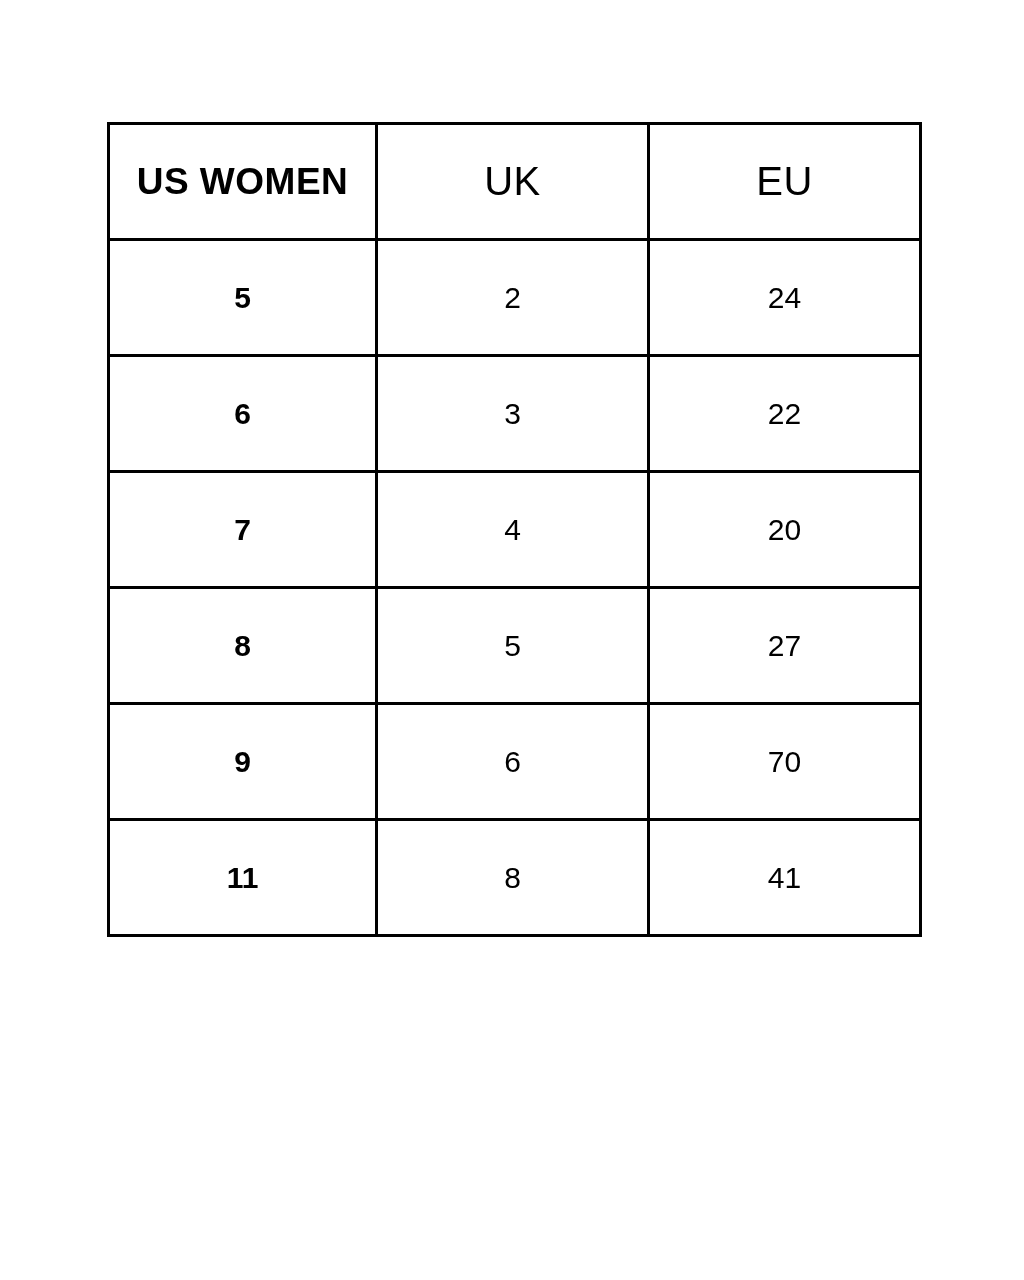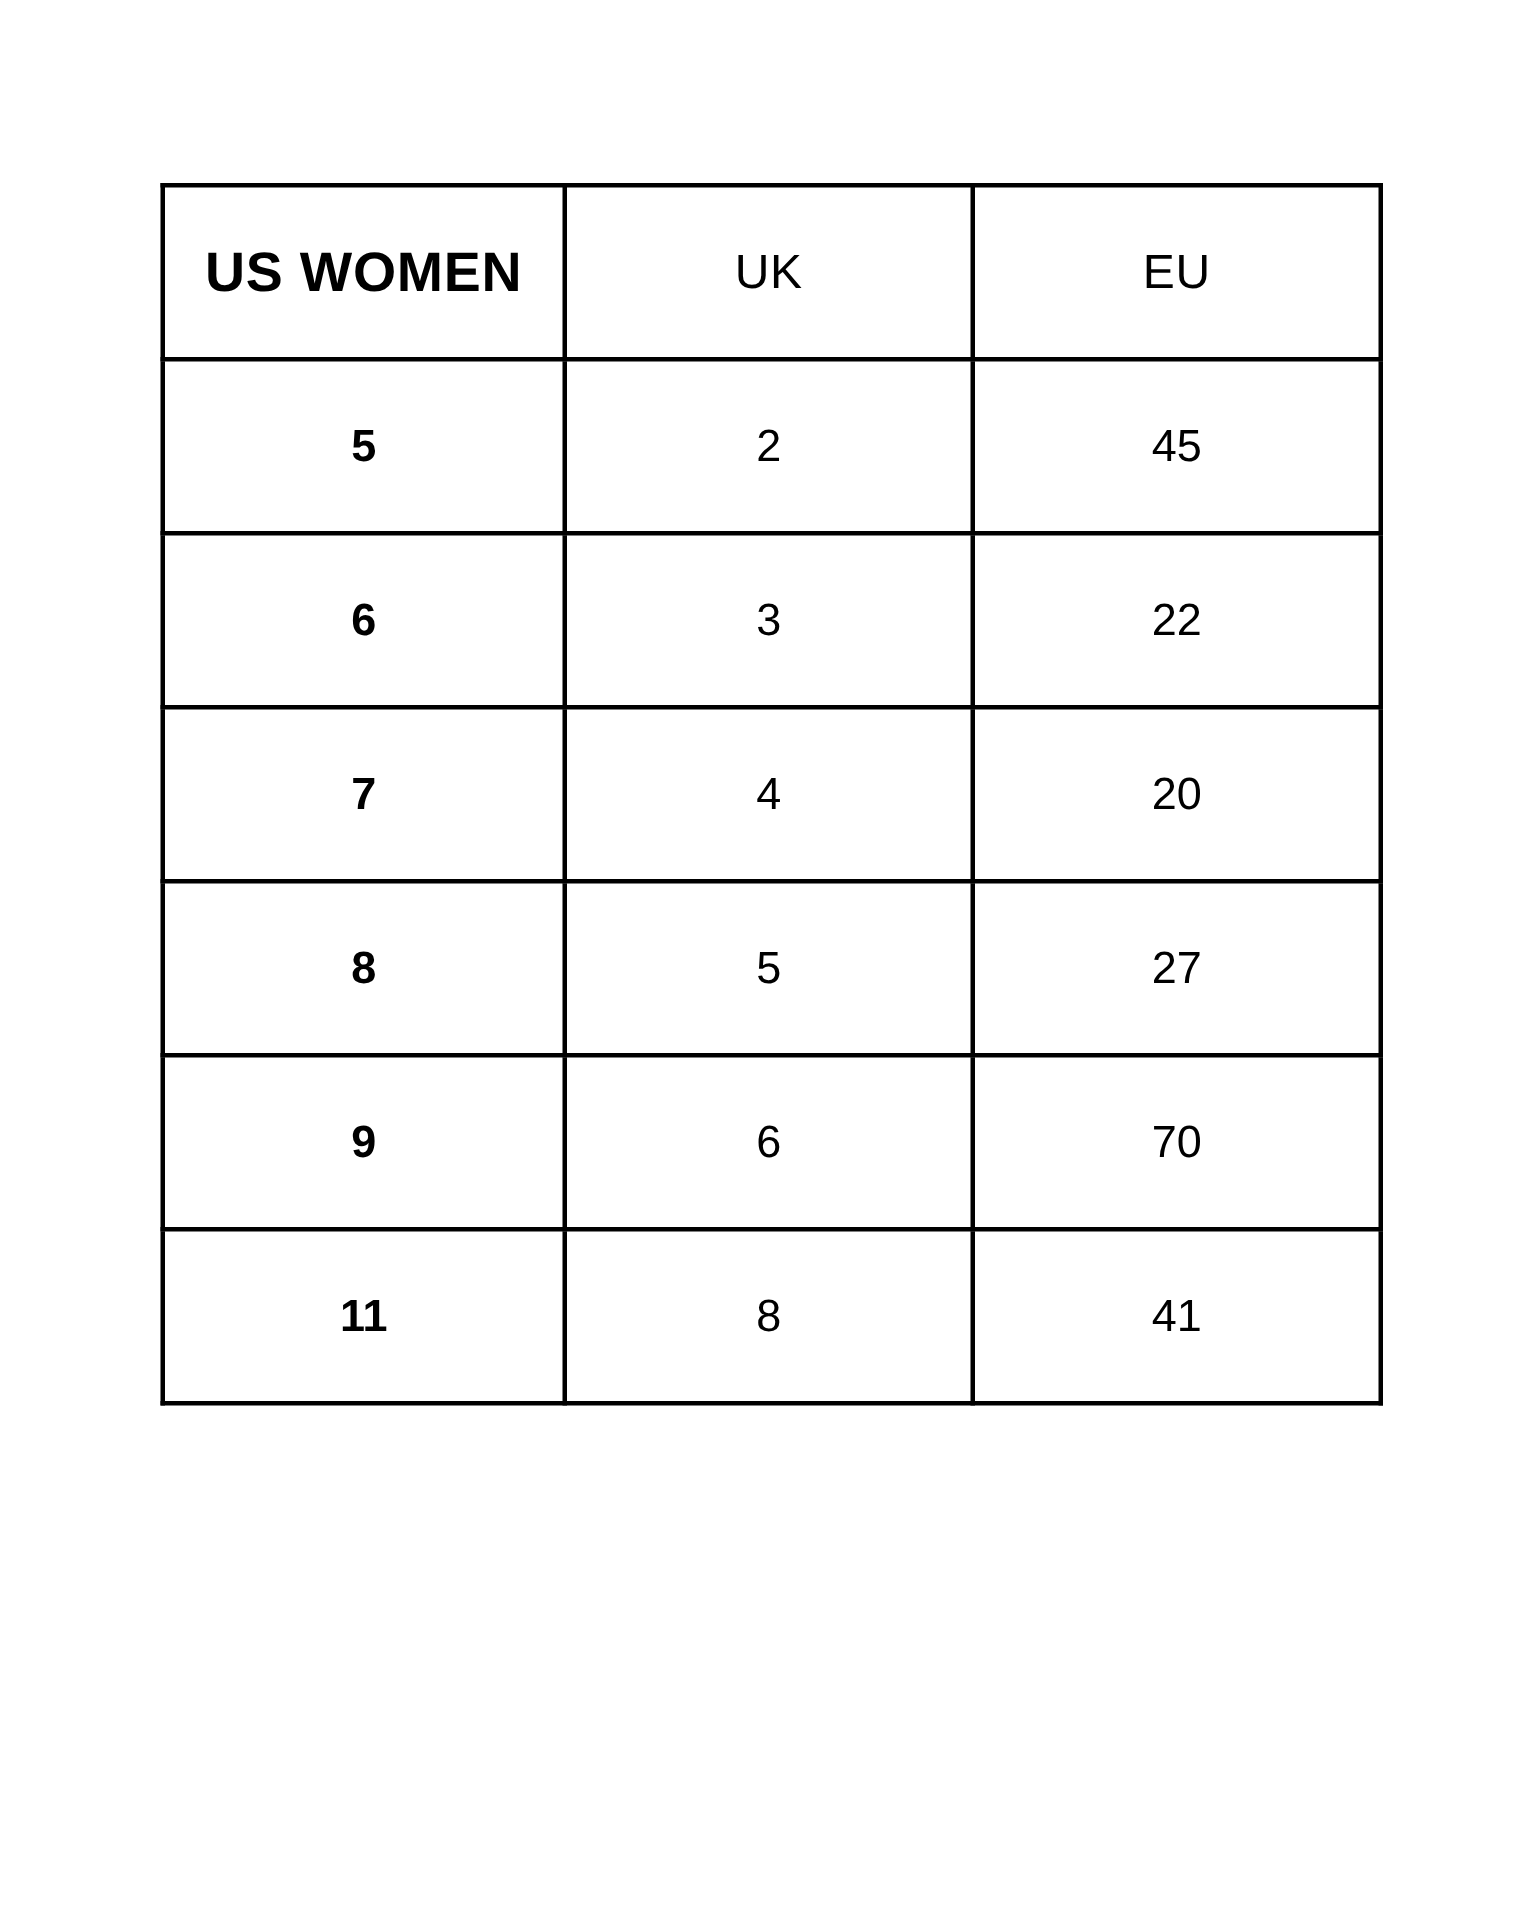--- a/index.html
+++ b/index.html
@@ -44,21 +44,21 @@
   }
   .size-table thead th {
     height: 113px;
   }
   .hdr-strong {
     font-size: 37px;
     font-weight: bold;
     letter-spacing: 0.5px;
   }
   .hdr-plain {
-    font-size: 32px;
+    font-size: 40px;
     font-weight: normal;
     letter-spacing: 0.5px;
   }
   .cell-strong {
     font-size: 30px;
     font-weight: bold;
   }
   .cell-plain {
     font-size: 30px;
     font-weight: normal;
@@ -79,21 +79,21 @@
       <tr>
         <th class="hdr-strong">US WOMEN</th>
         <th class="hdr-plain">UK</th>
         <th class="hdr-plain">EU</th>
       </tr>
     </thead>
     <tbody>
       <tr>
         <td class="cell-strong">5</td>
         <td class="cell-plain">2</td>
-        <td class="cell-plain">45</td>
+        <td class="cell-plain">24</td>
       </tr>
       <tr>
         <td class="cell-strong">6</td>
         <td class="cell-plain">3</td>
         <td class="cell-plain">22</td>
       </tr>
       <tr>
         <td class="cell-strong">7</td>
         <td class="cell-plain">4</td>
         <td class="cell-plain">20</td>

